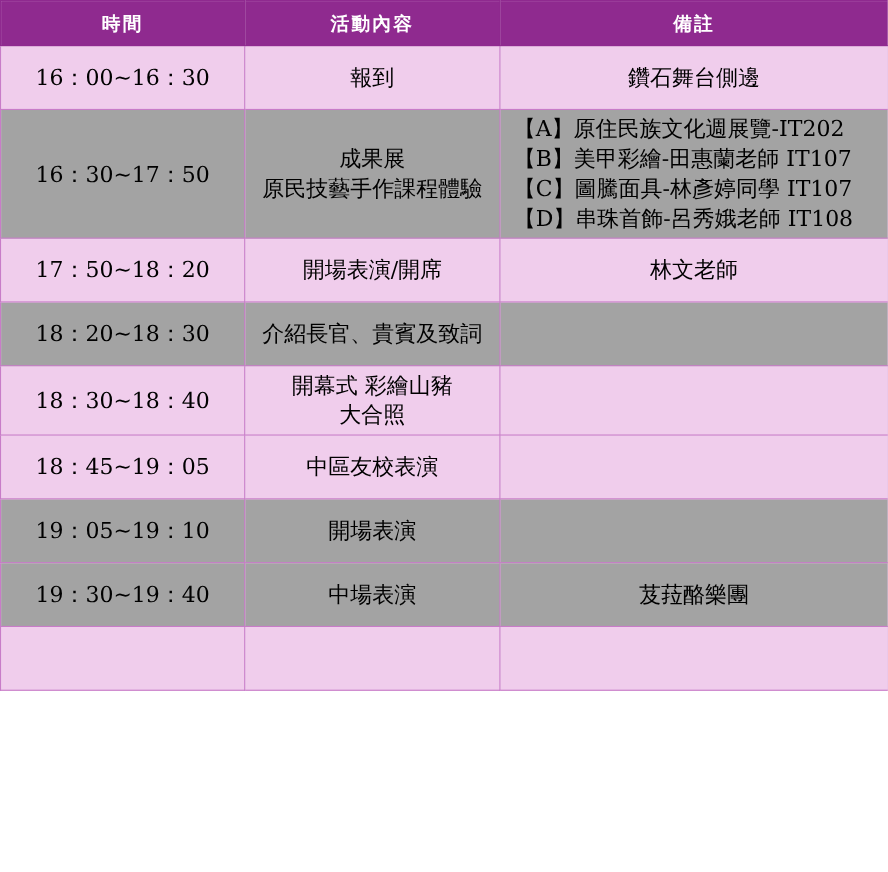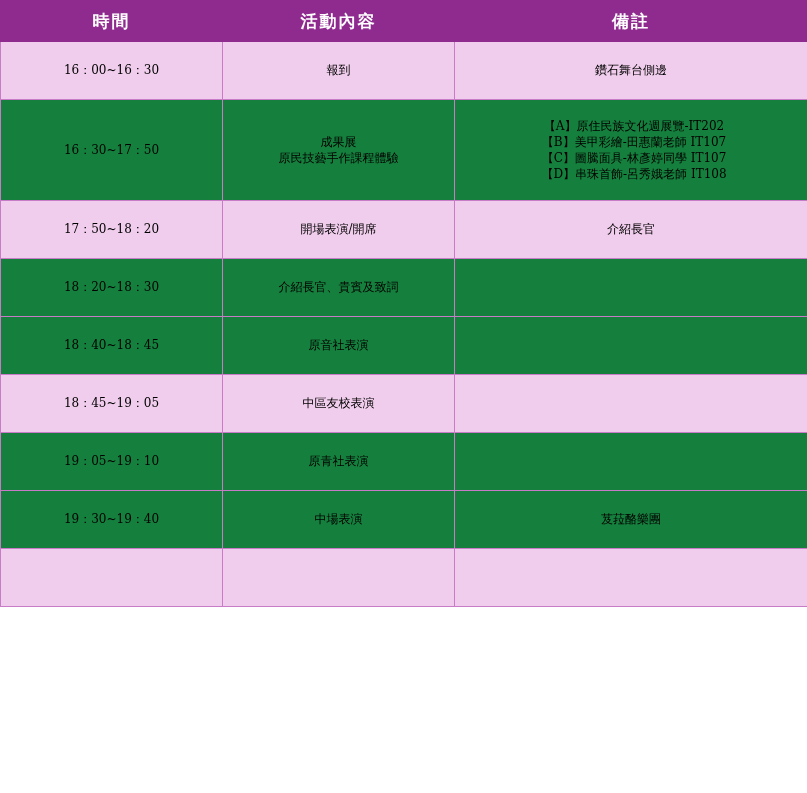--- a/index.html
+++ b/index.html
@@ -26,33 +26,32 @@
     background: #8f2a8f;
     color: #ffffff;
     font-weight: bold;
     font-size: 17px;
     height: 38px;
     border: 1px solid #8f2a8f;
     letter-spacing: 2px;
   }
   .schedule-table td {
     border: 1px solid #c87cc8;
-    font-size: 12px;
+    font-size: 20px;
     color: #000000;
     text-align: center;
     vertical-align: middle;
     padding: 4px 6px;
     line-height: 1.35;
   }
   tr.shade td {
     background: #f0cdec;
   }
   tr.plain td {
-    background: #15803d;
-    text-align: center;
+    background: #a3a3a3;
   }
   td.note-left {
     text-align: left;
     padding-left: 12px;
   }
   .cell-line {
     display: block;
     white-space: nowrap;
   }
   .row-tall td { height: 92px; }
@@ -103,56 +102,57 @@
         </td>
       </tr>
       <tr class="shade row-std">
         <td>
           <span class="cell-line">17：50~18：20</span>
         </td>
         <td>
           <span class="cell-line">開場表演/開席</span>
         </td>
         <td>
-          <span class="cell-line">介紹長官</span>
+          <span class="cell-line">林文老師</span>
         </td>
       </tr>
       <tr class="plain row-std">
         <td>
           <span class="cell-line">18：20~18：30</span>
         </td>
         <td>
           <span class="cell-line">介紹長官、貴賓及致詞</span>
         </td>
         <td></td>
       </tr>
-      <tr class="plain row-std">
+      <tr class="shade row-two">
         <td>
-          <span class="cell-line">18：40~18：45</span>
+          <span class="cell-line">18：30~18：40</span>
         </td>
         <td>
-          <span class="cell-line">原音社表演</span>
+          <span class="cell-line">開幕式 彩繪山豬</span>
+          <span class="cell-line">大合照</span>
         </td>
         <td></td>
       </tr>
       <tr class="shade row-std">
         <td>
           <span class="cell-line">18：45~19：05</span>
         </td>
         <td>
           <span class="cell-line">中區友校表演</span>
         </td>
         <td></td>
       </tr>
       <tr class="plain row-std">
         <td>
           <span class="cell-line">19：05~19：10</span>
         </td>
         <td>
-          <span class="cell-line">原青社表演</span>
+          <span class="cell-line">開場表演</span>
         </td>
         <td></td>
       </tr>
       <tr class="plain row-std">
         <td>
           <span class="cell-line">19：30~19：40</span>
         </td>
         <td>
           <span class="cell-line">中場表演</span>
         </td>

